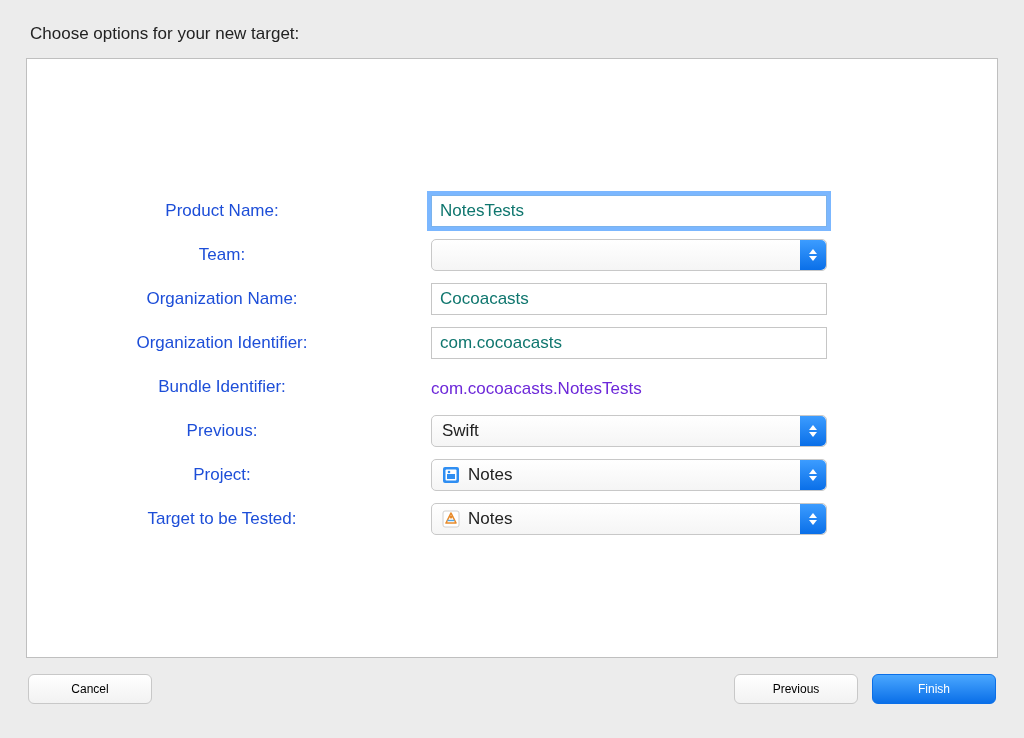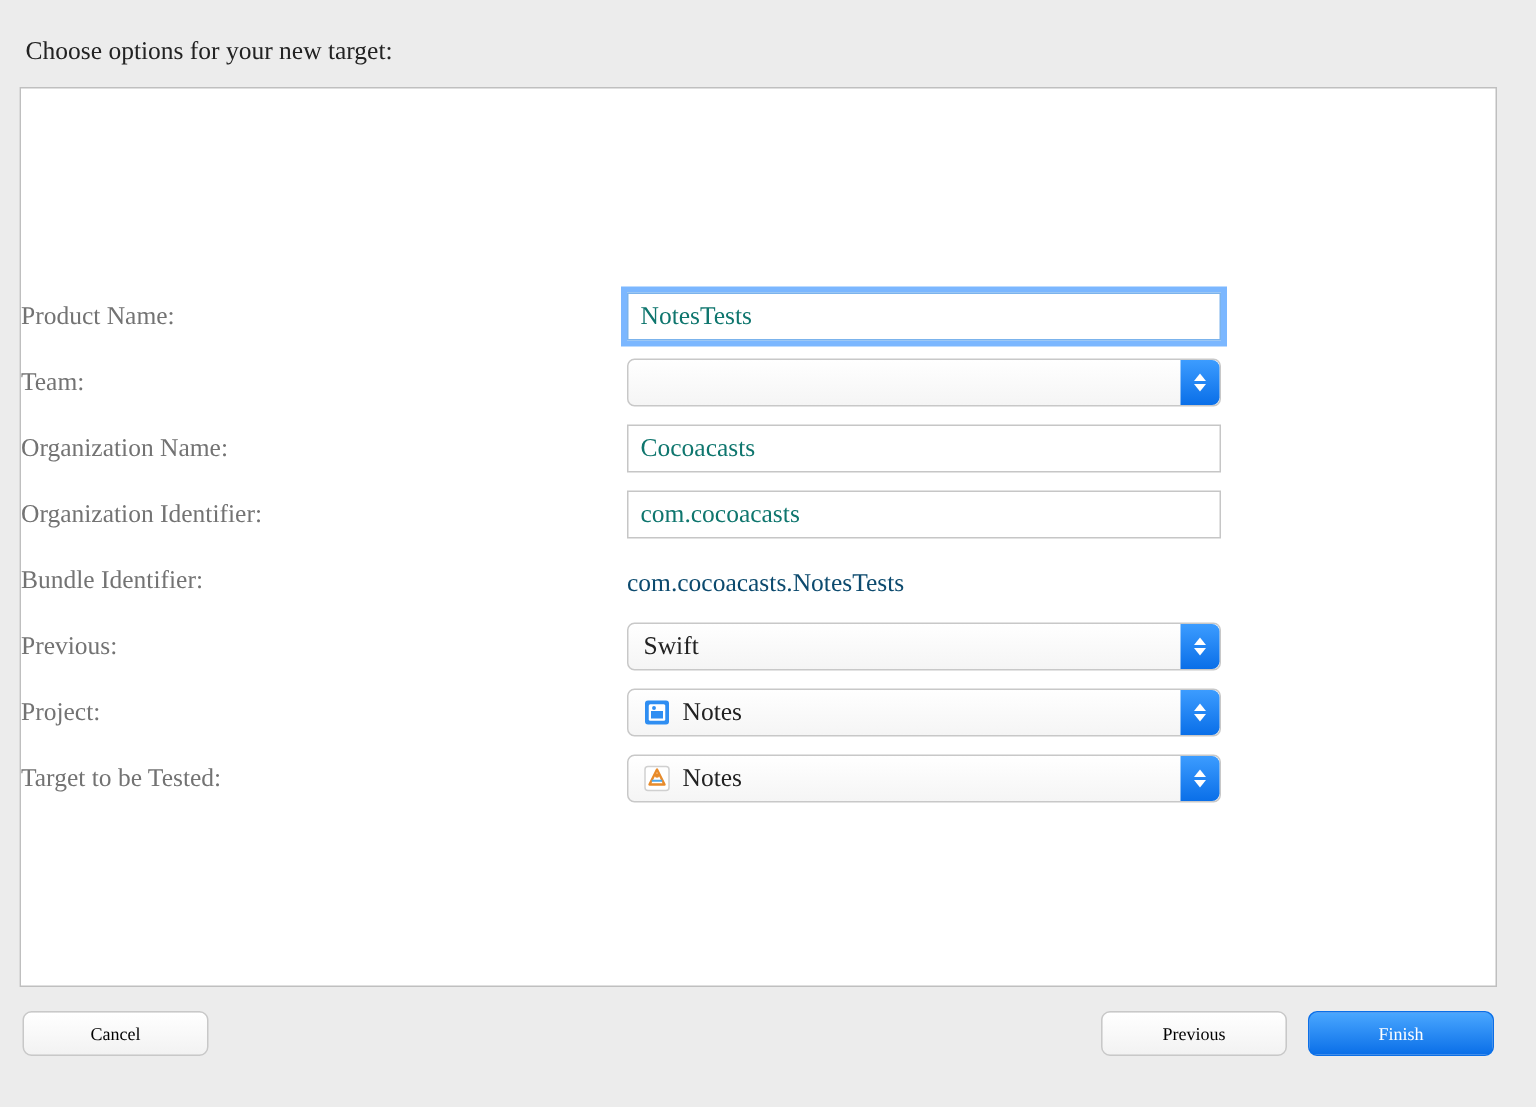--- a/index.html
+++ b/index.html
@@ -6,22 +6,21 @@
   html, body {
     margin: 0; padding: 0;
     width: 1024px; height: 738px;
     font-family: -apple-system, "Helvetica Neue", Helvetica, Arial, sans-serif;
     font-size: 17px;
     background: #ececec;
     color: #222;
     -webkit-font-smoothing: antialiased;
   }
   .page {
-    padding: 20px 26px 18px 13px;
-    font-family: Liberation Serif, serif;
+    padding: 20px 26px 18px 26px;
   }
   .heading {
     font-size: 17px;
     margin: 4px 0 14px 4px;
   }
   .panel {
     background: #fff;
     border: 1px solid #bfbfbf;
     height: 600px;
     position: relative;
@@ -32,23 +31,23 @@
     flex-direction: column;
     gap: 12px;
   }
   .row {
     display: flex;
     align-items: center;
     gap: 14px;
   }
   .label {
     width: 390px;
-    text-align: left;
-    font-size: 17px;
-    color: #737373;
+    text-align: center;
+    font-size: 17px;
+    color: #1d4ed8;
   }
   .field {
     width: 396px;
     position: relative;
   }
   .text-input {
     width: 100%;
     height: 32px;
     font-size: 17px;
     font-family: inherit;
@@ -98,21 +97,21 @@
   .select .stepper .up { border-bottom: 5px solid #fff; }
   .select .stepper .down { border-top: 5px solid #fff; }
   .select .icon {
     margin-right: 8px;
     display: inline-flex;
     align-items: center;
   }
   .select .icon svg { display: block; }
   .static-value {
     font-size: 17px;
-    color: #0c4a6e;
+    color: #6d28d9;
     padding-top: 4px;
     height: 32px;
     display:flex;
     align-items:center;
   }
   .footer {
     display: flex;
     justify-content: space-between;
     align-items: center;
     margin-top: 16px;

